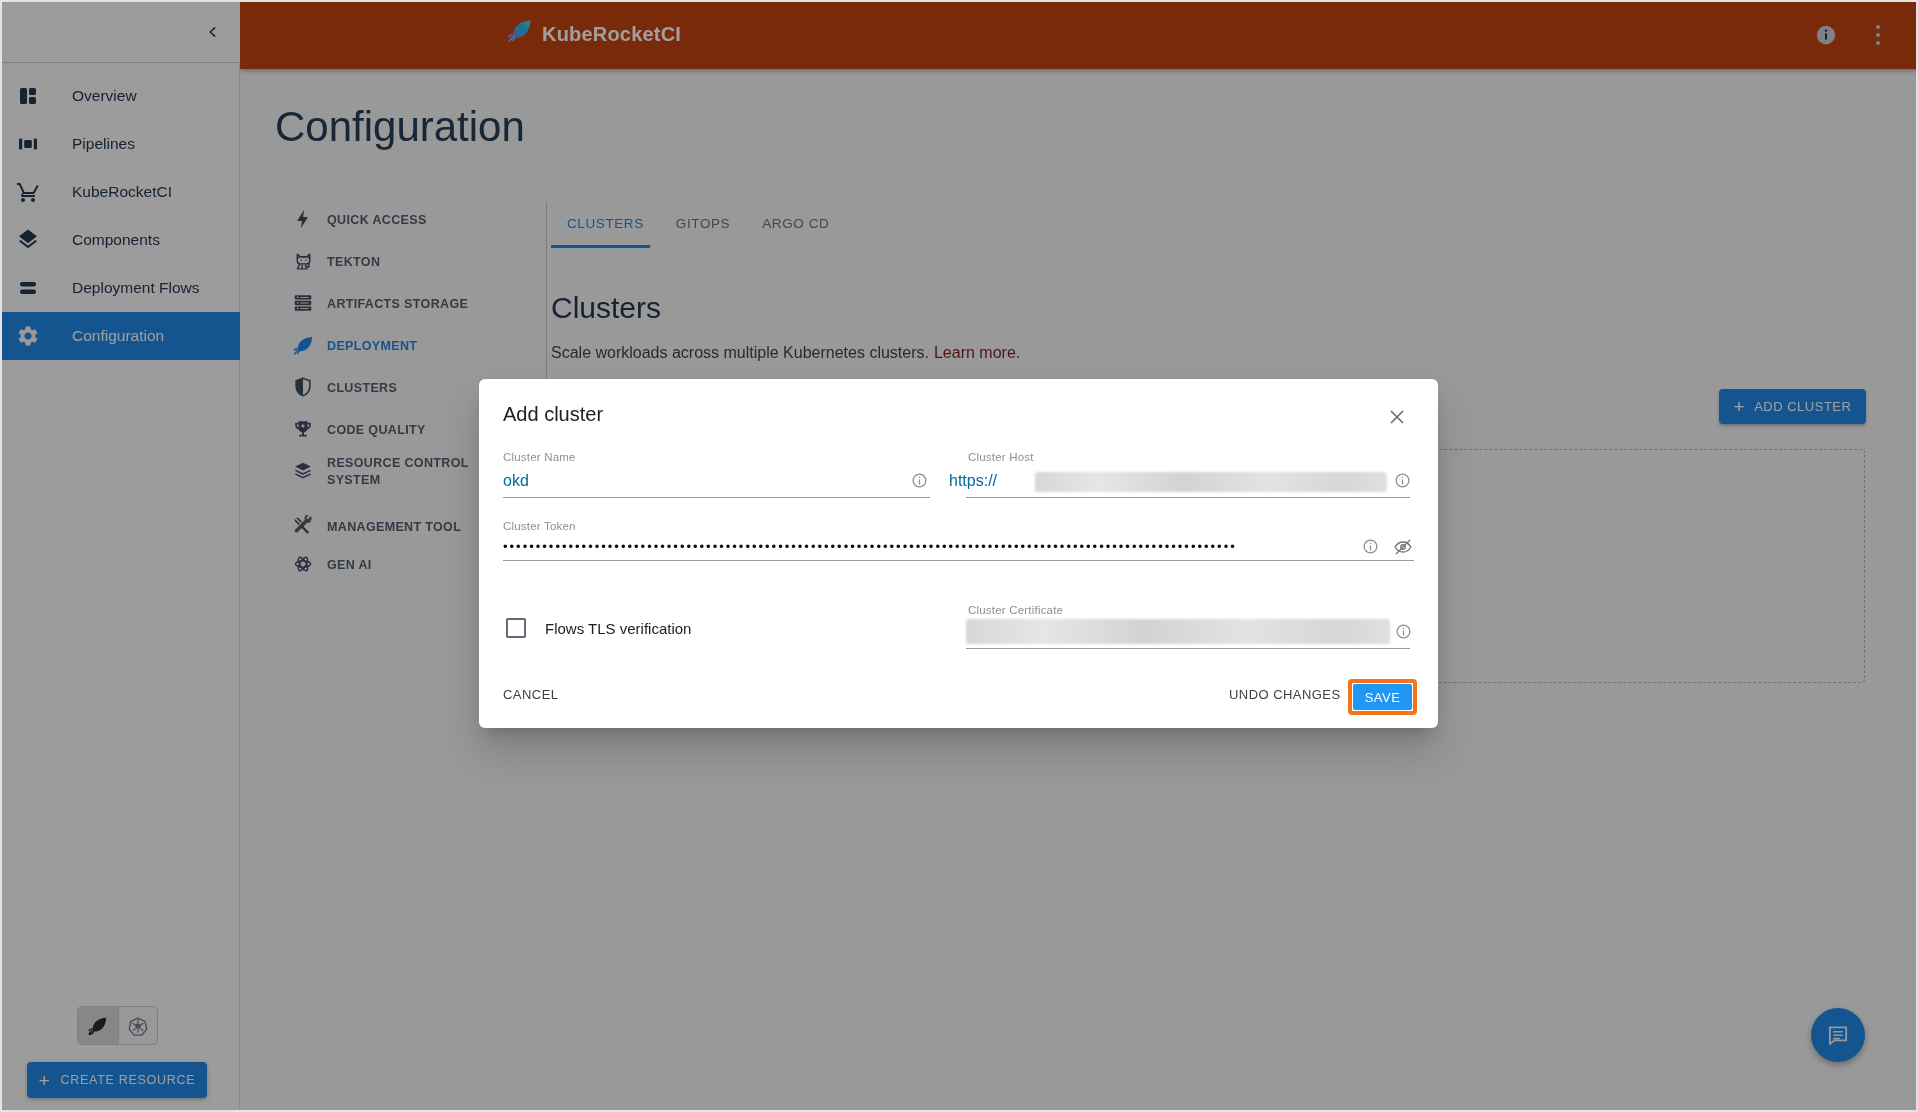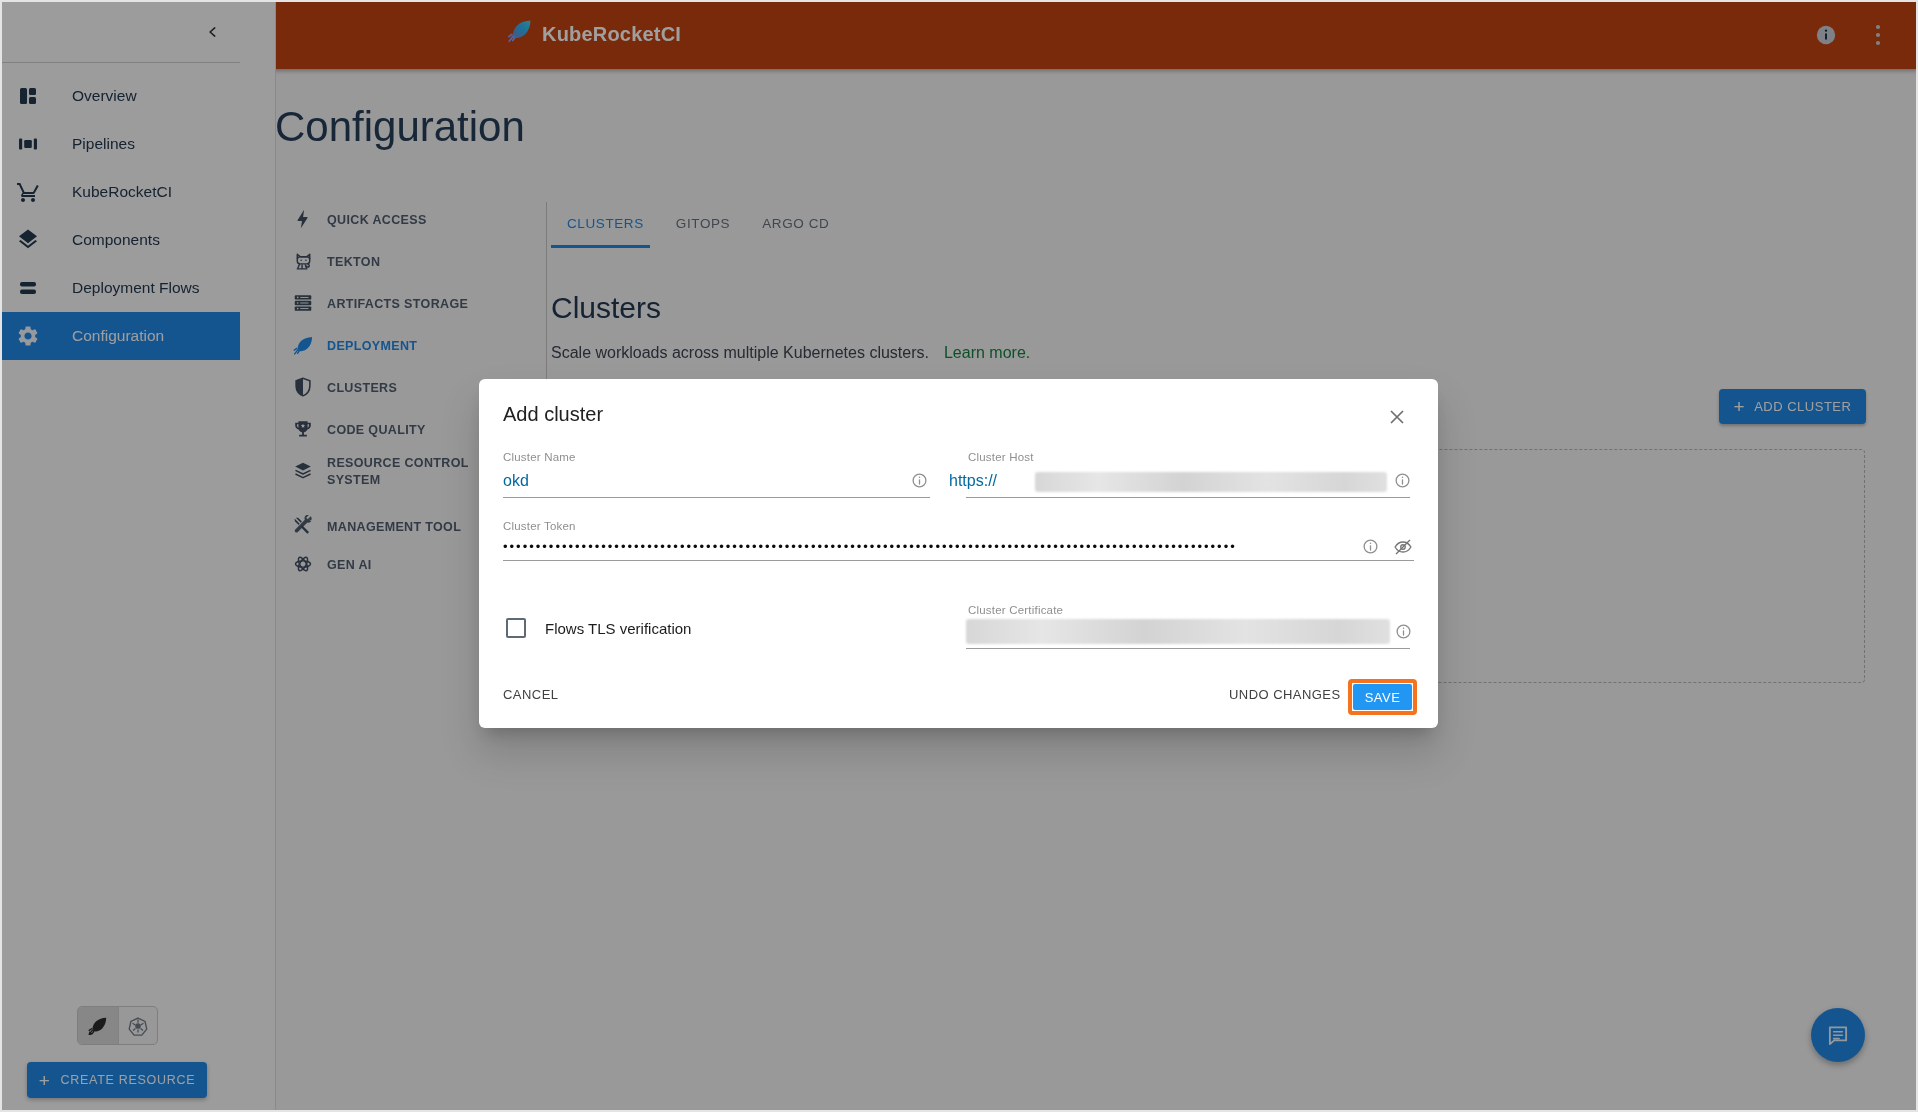--- a/index.html
+++ b/index.html
@@ -10,21 +10,21 @@
   }
   
   .appbar { position:absolute; left:240px; top:0; right:0; height:69px;
     background:#c2410c; display:flex; align-items:center; z-index:2;
     box-shadow:0 2px 4px rgba(0,0,0,.3); }
   .appbar-title { position:absolute; left:302px; color:#fff; font-size:20px; font-weight:700; letter-spacing:.2px; }
   .logo-icon { position:absolute; left:266px; top:17px; width:28px; height:28px; }
   .appbar-right { position:absolute; right:28px; display:flex; align-items:center; gap:28px; }
   .iconbtn { width:24px; height:24px; display:flex; align-items:center; justify-content:center; cursor:pointer; }
   
-  .sidebar { position:absolute; left:0; top:0; width:276px; height:1112px; background:#fafafa;
+  .sidebar { position:absolute; left:0; top:0; width:240px; height:1112px; background:#fafafa;
     border-right:1px solid #dcdcdc; z-index:3; }
   .sidebar-header { position:absolute; left:0; top:0; width:240px; height:63px; background:#fafafa;
     border-bottom:1px solid #cfcfcf; }
   .collapse-btn { position:absolute; left:200px; top:19px; width:26px; height:26px; display:flex;
     align-items:center; justify-content:center; cursor:pointer; color:#2c2c2c; }
   .side-item { position:absolute; left:0; width:240px; height:48px; display:flex; align-items:center; cursor:pointer; }
   .side-item .sicon { position:absolute; left:16px; width:24px; height:24px; color:#22364b; }
   .side-item .slabel { position:absolute; left:72px; font-size:15.5px; color:#22364b; }
   .side-item.selected { background:#1e88e5; }
   .side-item.selected .sicon { color:#f2f6fa; }
@@ -47,21 +47,21 @@
   .cfg-item .clabel { width:162px; font-size:12.5px; font-weight:600; letter-spacing:.35px; color:#4f5d6b; line-height:17px; }
   .cfg-item.selected .cicon, .cfg-item.selected .clabel { color:#1e88e5; }
   .vdivider { position:absolute; left:546px; top:202px; width:1px; height:500px; background:#c6c6c6; }
   .tabs { position:absolute; left:551px; top:200px; display:flex; }
   .tab { height:46px; padding:0 16px; display:flex; align-items:center; font-size:13.5px; font-weight:500;
     letter-spacing:.6px; color:#67707a; cursor:pointer; }
   .tab.active { color:#1e88e5; }
   .tab-indicator { position:absolute; left:551px; top:245px; width:99px; height:3px; background:#1e88e5; }
   .section-title { position:absolute; left:551px; top:291px; font-size:30px; font-weight:400; color:#20364e; }
   .section-desc { position:absolute; left:551px; top:344px; font-size:16px; color:#3a434d; }
-  .section-desc a { color:#15803d; text-decoration:none; margin-left:15px; cursor:pointer; }
+  .section-desc a { color:#7f1d1d; text-decoration:none; margin-left:5px; cursor:pointer; }
   .add-cluster-btn { position:absolute; left:1719px; top:389px; width:147px; height:35px; background:#1e88e5;
     border:none; border-radius:4px; color:#fff; font-size:13px; font-weight:500; letter-spacing:.5px;
     display:flex; align-items:center; justify-content:center; gap:9px; cursor:pointer;
     box-shadow:0 2px 3px rgba(0,0,0,.25); font-family:inherit; }
   .empty-box { position:absolute; left:566px; top:449px; width:1299px; height:234px;
     border:1px dashed #b5b5b5; border-radius:4px; }
   .chat-fab { position:absolute; left:1811px; top:1008px; width:54px; height:54px; border-radius:50%;
     background:#1e88e5; border:none; display:flex; align-items:center; justify-content:center; cursor:pointer;
     box-shadow:0 3px 6px rgba(0,0,0,.3); }
   

